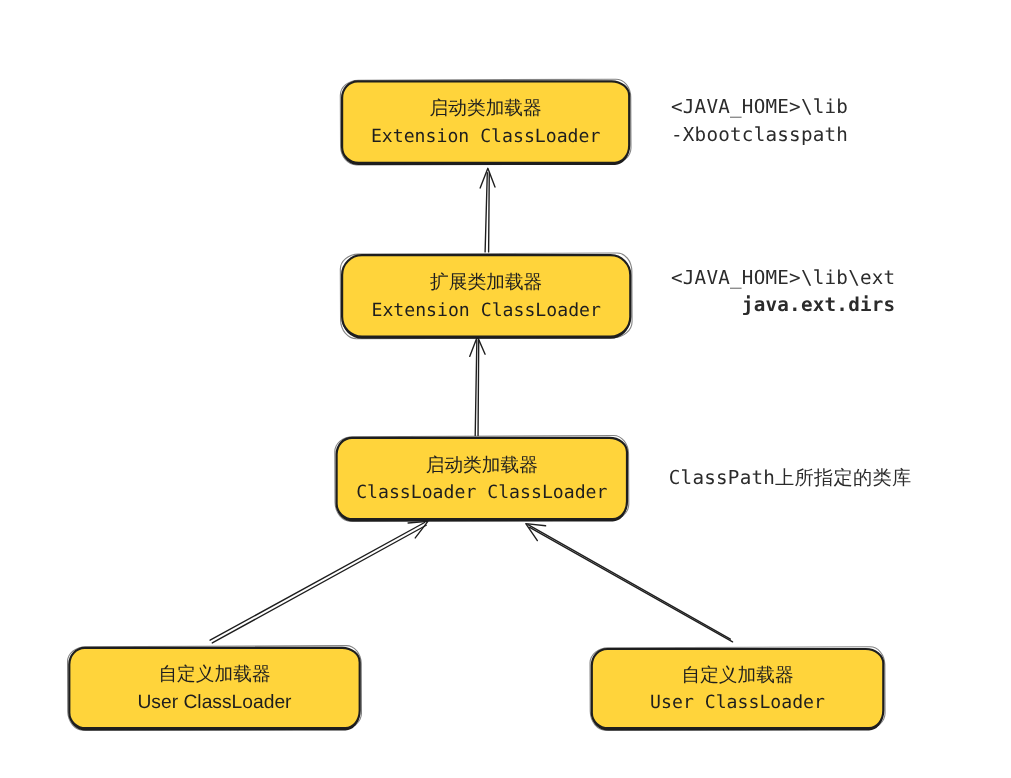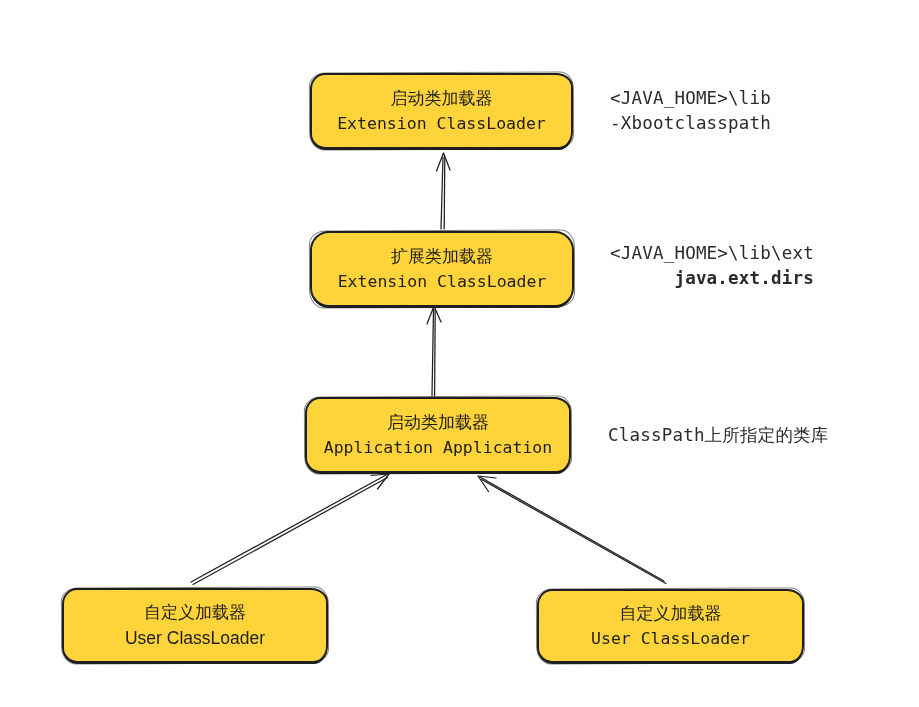--- a/index.html
+++ b/index.html
@@ -108,21 +108,21 @@
     <span class="en">Extension ClassLoader</span>
   </div>
 
   <div class="node" style="left:310px; top:231px; width:264px; height:76px;border-radius:19px;">
     <span class="zh">扩展类加载器</span>
     <span class="en">Extension ClassLoader</span>
   </div>
 
   <div class="node" style="left:305px; top:397px; width:266px; height:76px;">
     <span class="zh">启动类加载器</span>
-    <span class="en">Application Application</span>
+    <span class="en">ClassLoader ClassLoader</span>
   </div>
 
   <div class="node sans-en" style="left:62px; top:588px; width:266px; height:75px;">
     <span class="zh">自定义加载器</span>
     <span class="en">User ClassLoader</span>
   </div>
 
   <div class="node" style="left:537px; top:589px; width:267px; height:74px;">
     <span class="zh">自定义加载器</span>
     <span class="en">User ClassLoader</span>

